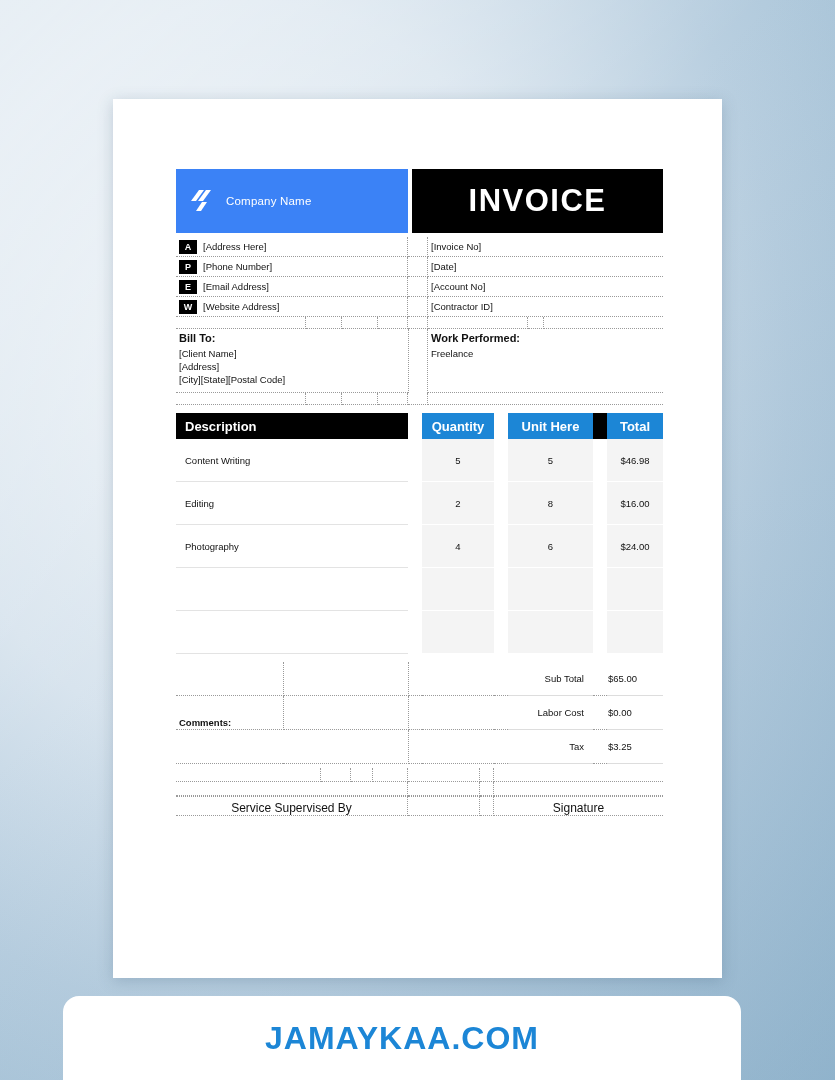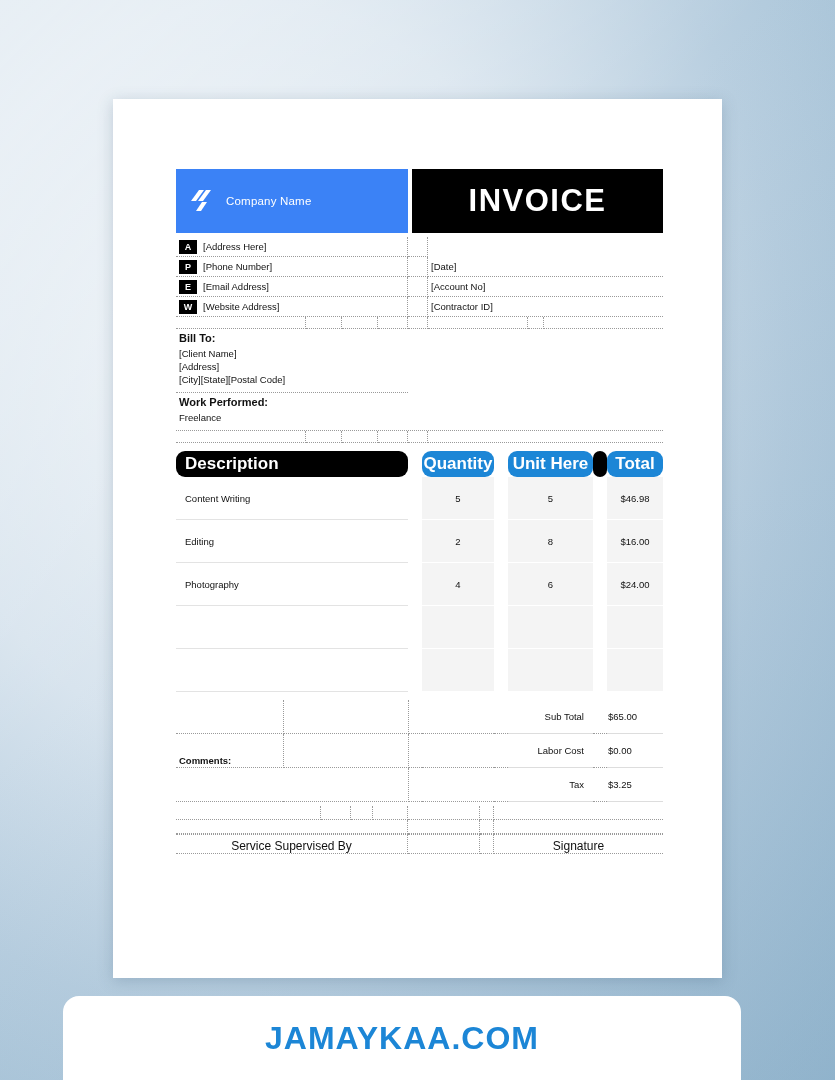--- a/index.html
+++ b/index.html
@@ -122,21 +122,20 @@
   .contact-rows .row { height: 20px; }
 
   .colA { width: 232px; }
   .colMid { width: 20px; }
   .colB { width: 235px; }
 
   
   .billto-wrap {
     display: flex;
     margin-top: 0;
-    flex-direction: column;
   }
   .billto {
     width: 232px;
     box-sizing: border-box;
     border-bottom: 1px dotted #9a9a9a;
     padding: 3px 4px 6px 3px;
   }
   .billto h4, .workperf h4 {
     margin: 0 0 3px 0;
     font-size: 11px;
@@ -163,24 +162,23 @@
 
   
   .items {
     margin-top: 8px;
     border-collapse: collapse;
     width: 487px;
     table-layout: fixed;
   }
   .items th {
     height: 24px;
-    font-size: 17px;
+    font-size: 13px;
     font-weight: bold;
     color: #ffffff;
-    border-radius: 9px;
   }
   .th-desc { background: #000000; text-align: left; padding-left: 9px; }
   .th-qty  { background: #1c86d6; text-align: center; }
   .th-unit { background: #1c86d6; text-align: center; }
   .th-total{ background: #1c86d6; text-align: center; }
   .th-gap  { background: #ffffff; }
   .th-gap-black { background: #000000; }
 
   .items td {
     height: 40px;
@@ -297,20 +295,21 @@
     </div>
 
     <div class="grid-area contact-rows">
 
       <div class="row">
         <div class="cell colA">
           <span class="tag">A</span>
           <span>[Address Here]</span>
         </div>
         <div class="cell colMid"></div>
+        <div class="cell colB nb">[Invoice No]</div>
       </div>
 
       <div class="row">
         <div class="cell colA">
           <span class="tag">P</span>
           <span>[Phone Number]</span>
         </div>
         <div class="cell colMid"></div>
         <div class="cell colB nb">[Date]</div>
       </div>

